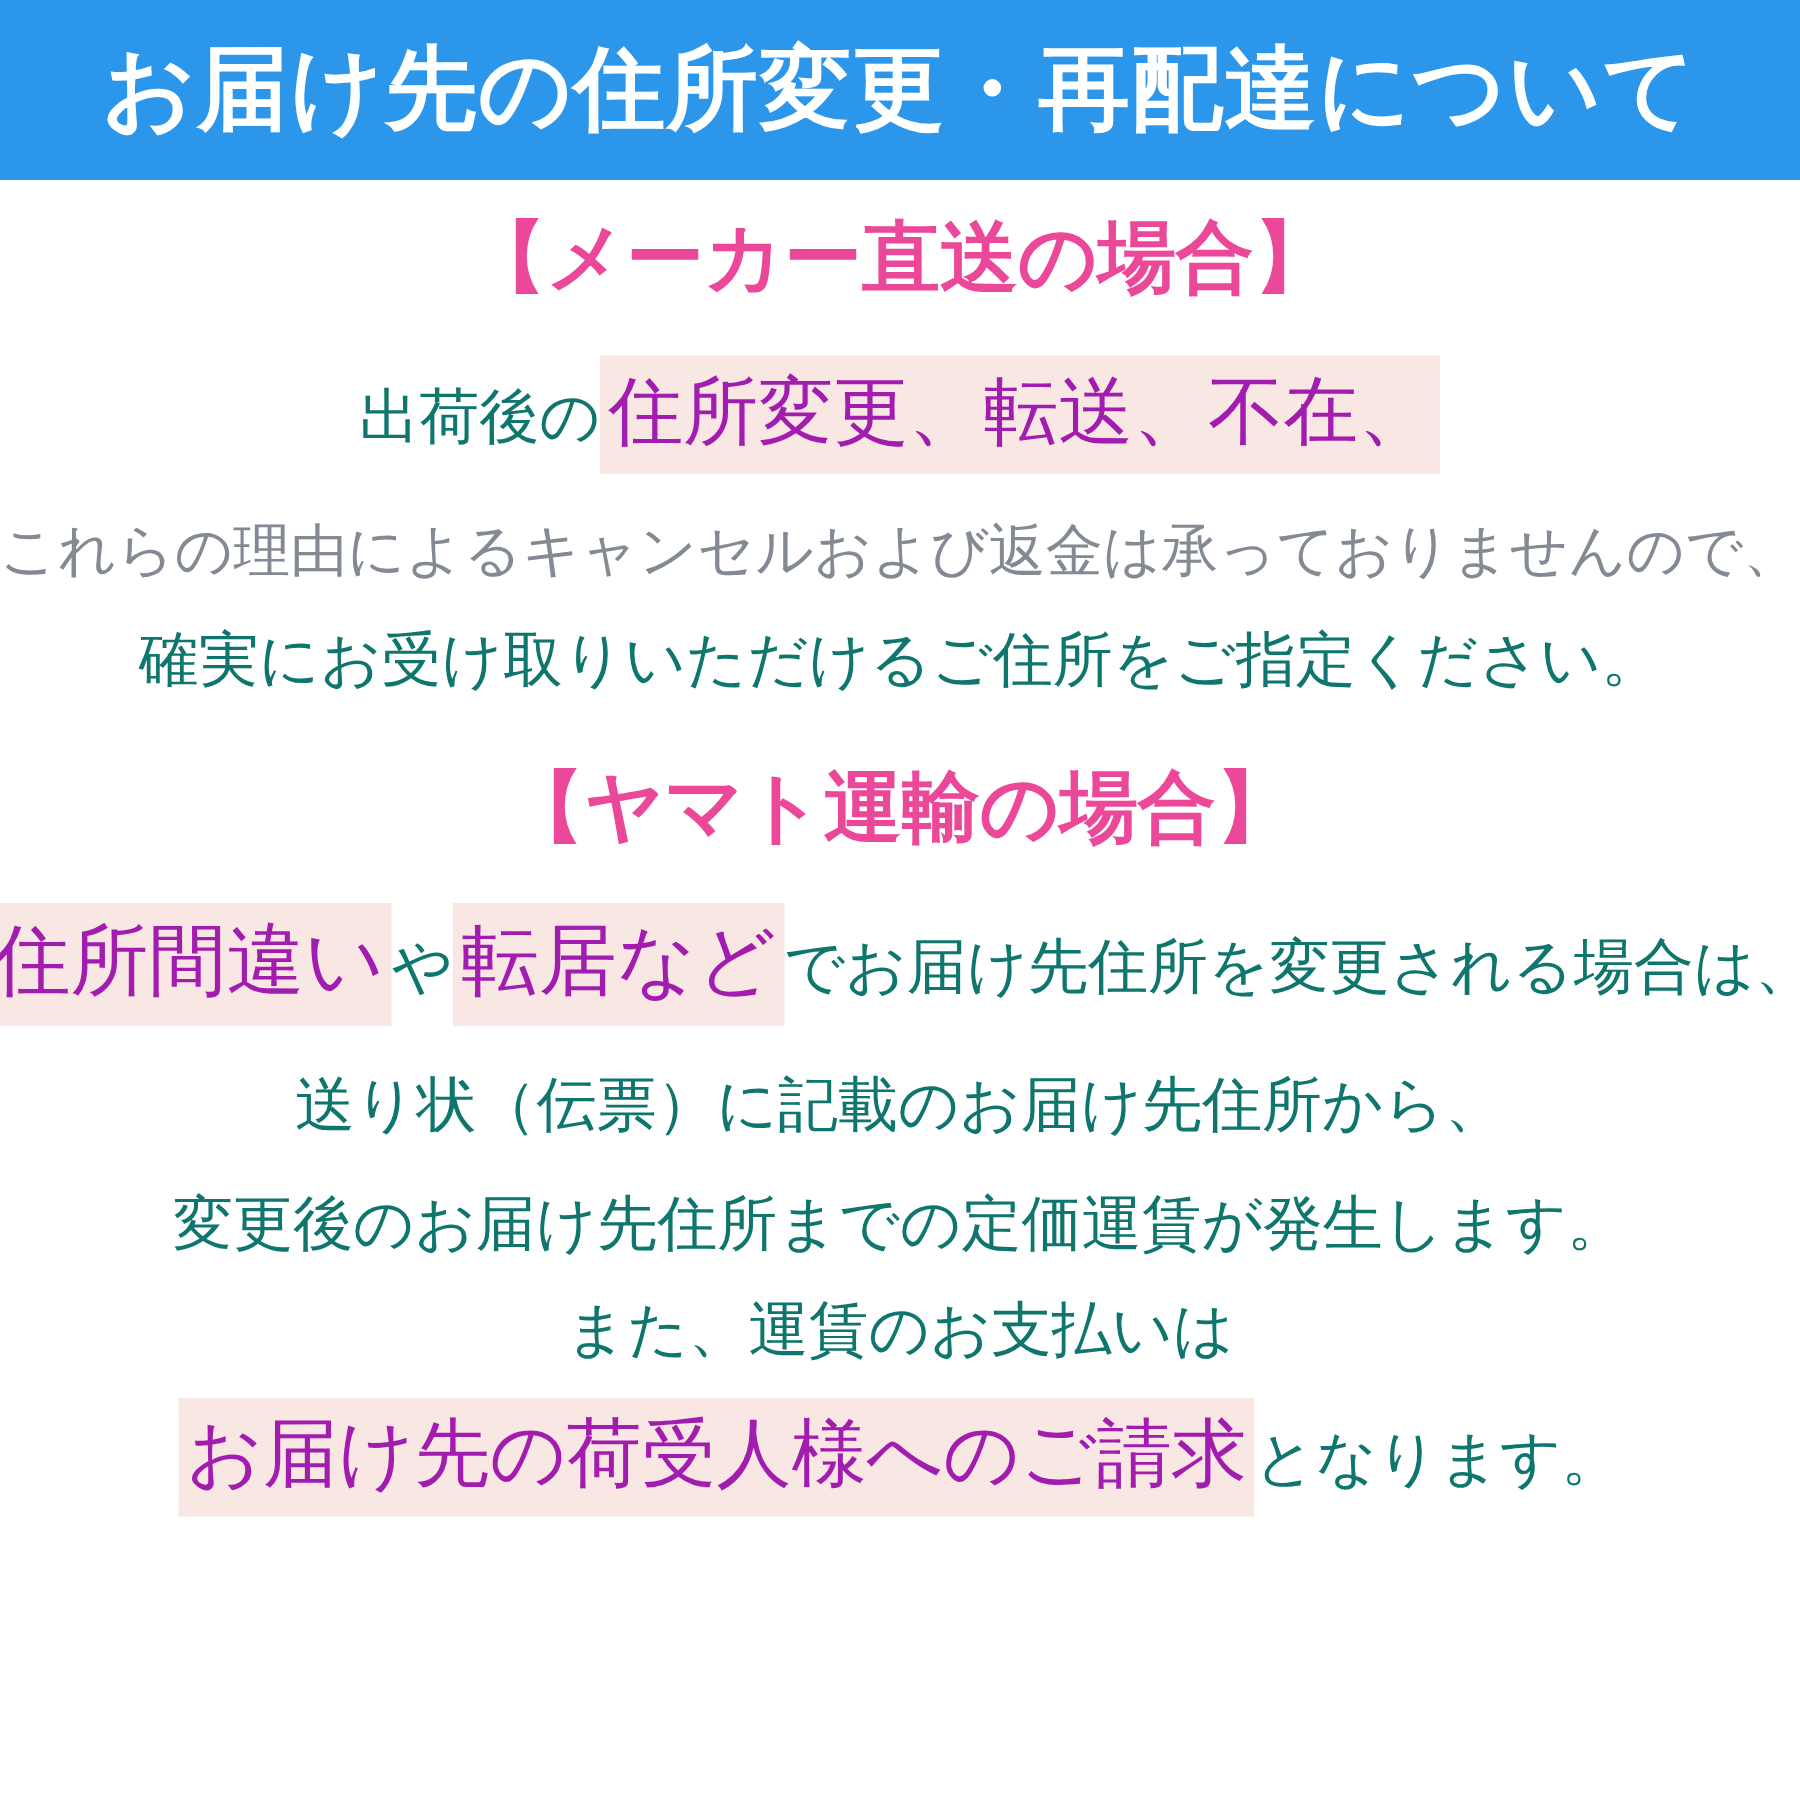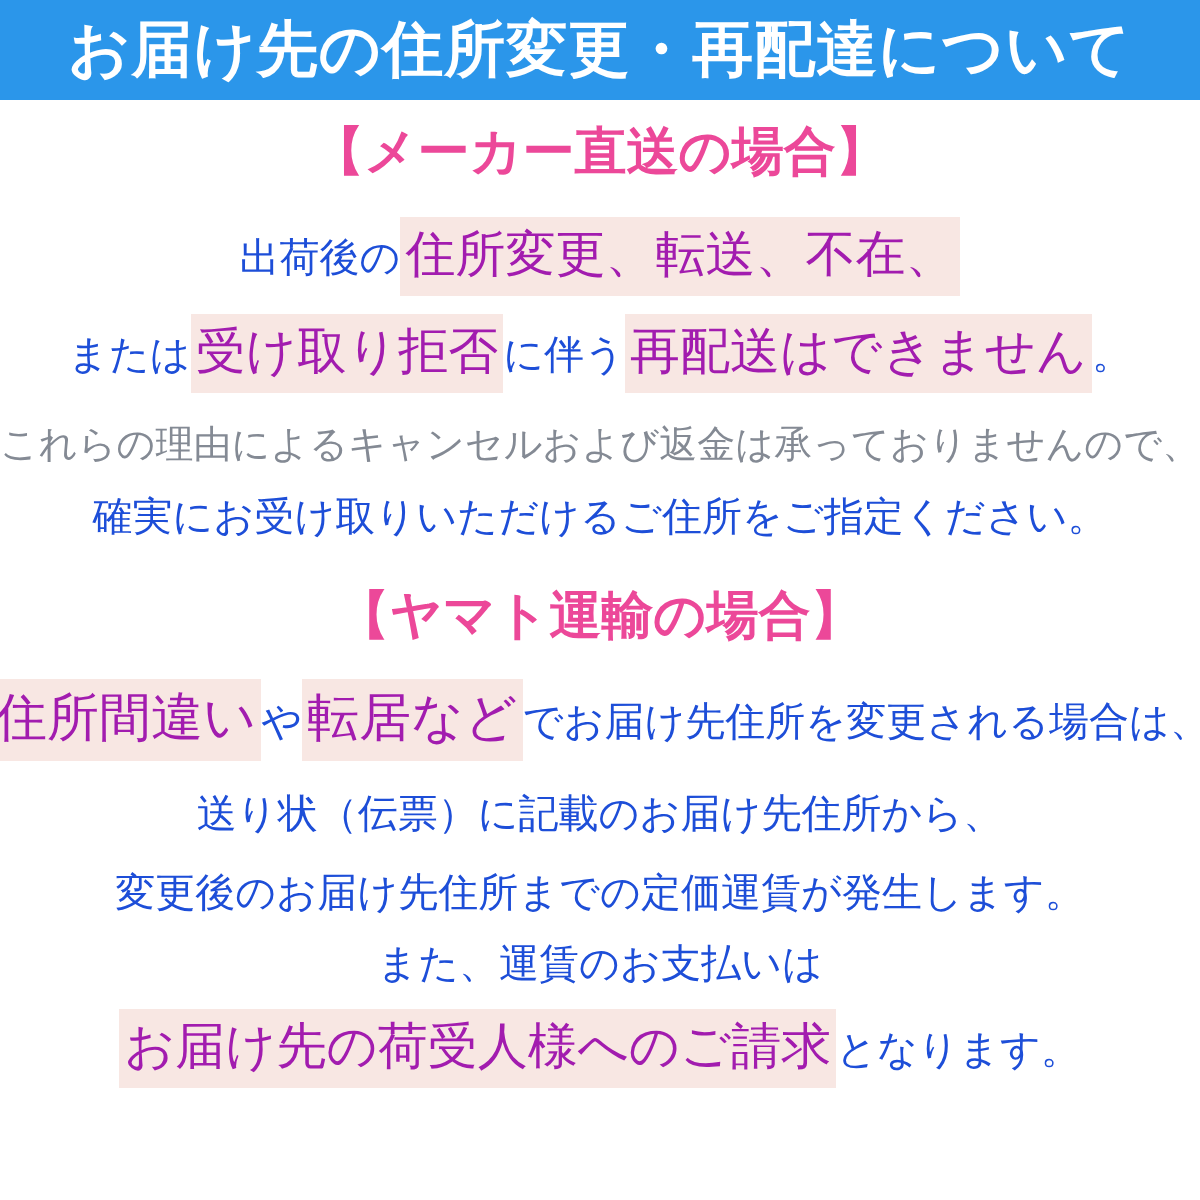--- a/index.html
+++ b/index.html
@@ -1,37 +1,37 @@
 <!DOCTYPE html>
 <html><head>
 <meta charset="utf-8">
 <style>
   html,body{margin:0;padding:0;}
   body{
     width:1200px;height:1200px;overflow:hidden;background:#ffffff;
     font-family:"DejaVu Sans",sans-serif;
   }
   .banner{
-    width:1200px;height:100px;background:#2b96ea;
+    width:1200px;height:120px;background:#2b96ea;
     display:flex;align-items:center;justify-content:center;
   }
   .banner h1{
     margin:0;color:#ffffff;font-size:61px;font-weight:bold;
     letter-spacing:1px;white-space:nowrap;
   }
   .content{width:1200px;}
   .sec-heading{
     margin:0;text-align:center;color:#ec4899;
     font-size:52px;font-weight:bold;white-space:nowrap;
   }
   .line{
     margin:0;display:flex;justify-content:center;align-items:baseline;
     white-space:nowrap;
   }
-  .g{color:#1d4ed8;font-size:40px;font-weight:normal;}
+  .g{color:#0f766e;font-size:40px;font-weight:normal;}
   .g-sm{color:#848a94;font-size:38px;font-weight:normal;font-family:Liberation Serif, serif;}
   .hl{
     color:#a21caf;font-size:50px;font-weight:normal;
     background:#f8e7e3;padding:4px 5px 8px 5px;
   }
   .hl-lg{font-size:52px;}
   
   .mt17{margin-top:17px}.mt30{margin-top:30px}.mt18{margin-top:18px}
   .mt26{margin-top:26px}.mt21{margin-top:21px}.mt19{margin-top:19px}
   .mt37{margin-top:37px}.mt28{margin-top:28px}.mt25{margin-top:25px}
@@ -48,27 +48,20 @@
 
   <main class="content">
 
     <h2 class="sec-heading mt17">【メーカー直送の場合】</h2>
 
     <p class="line mt30">
       <span class="g">出荷後の</span>
         <span class="hl">住所変更、転送、不在、</span>
     </p>
 
-    <p class="line mt18">
-      <span class="g">または</span>
-        <span class="hl">受け取り拒否</span>
-        <span class="g">に伴う</span>
-        <span class="hl">再配送はできません</span>
-        <span class="g">。</span>
-    </p>
 
     <p class="line mt26">
       <span class="g-sm">これらの理由によるキャンセルおよび返金は承っておりませんので、</span>
     </p>
 
 
     <p class="line mt19">
       <span class="g">確実にお受け取りいただけるご住所をご指定ください。</span>
     </p>
 

